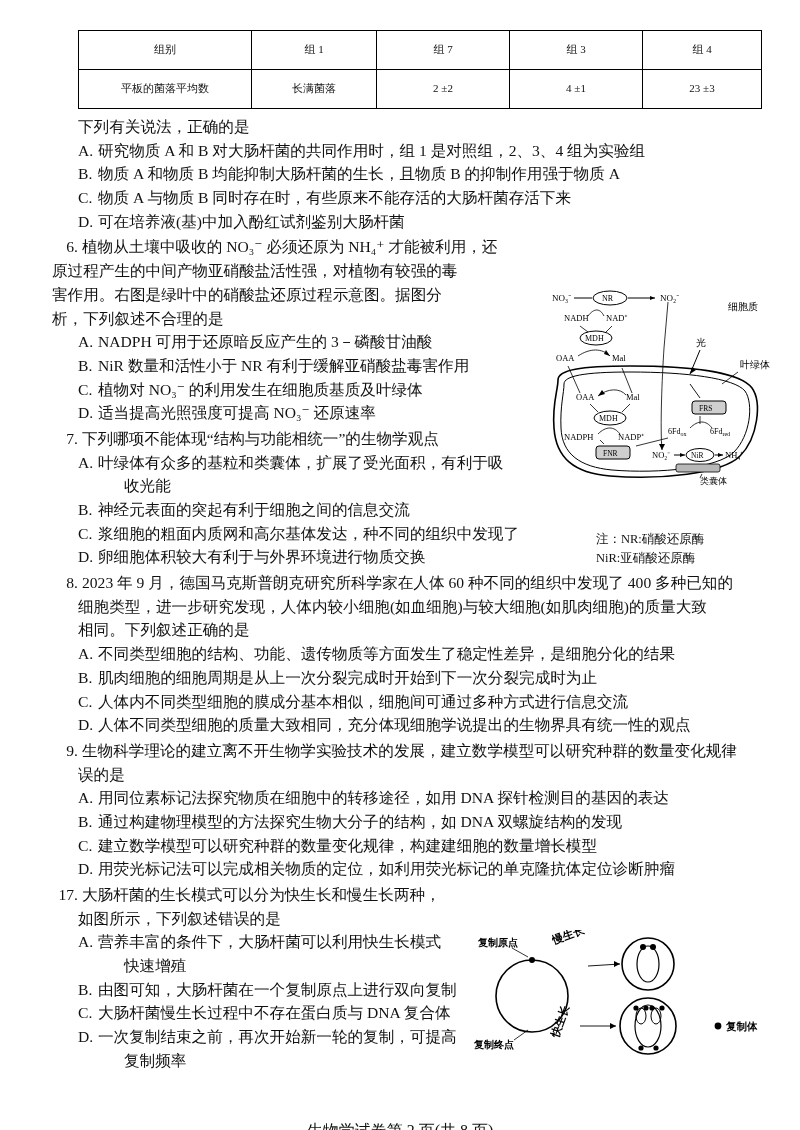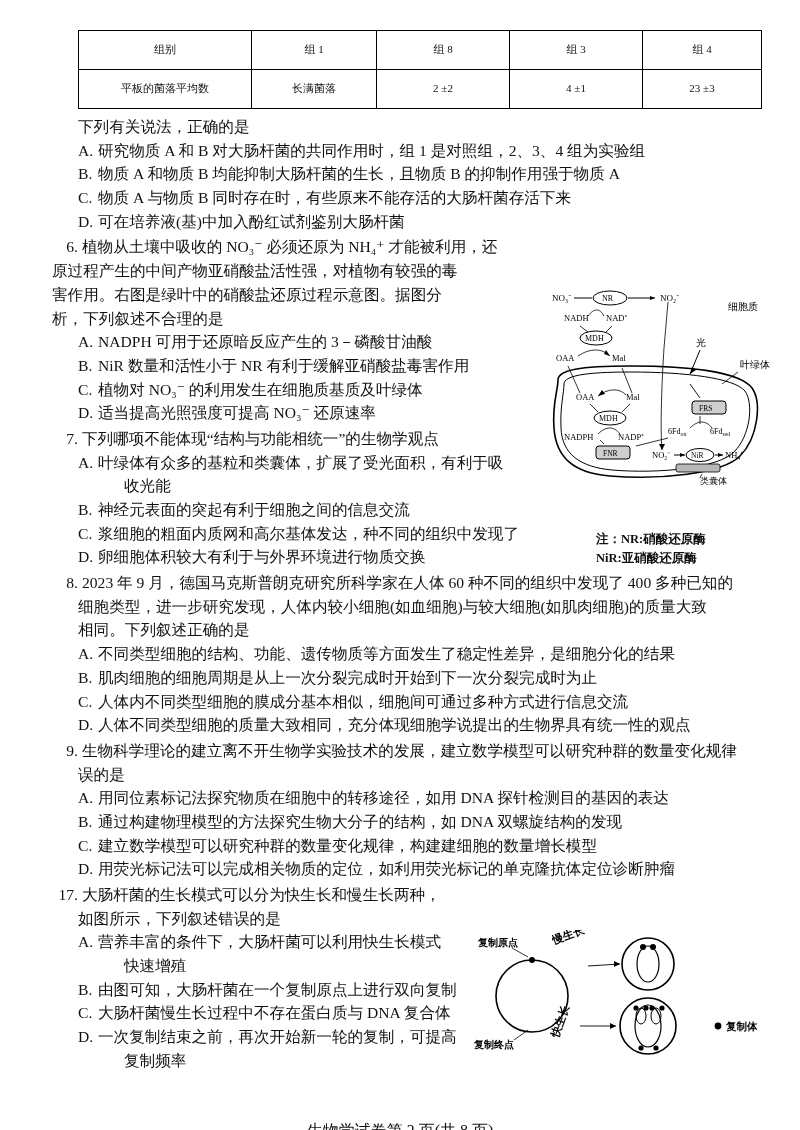--- a/index.html
+++ b/index.html
@@ -91,21 +91,20 @@
     top: 258px;
     width: 250px;
     height: 250px;
   }
   .fig-q6-note {
     position: absolute;
     left: 596px;
     top: 500px;
     font-size: 12.5px;
     line-height: 1.5;
-    font-weight: bold;
   }
 
   
   .fig-q10 {
     position: absolute;
     left: 470px;
     top: 900px;
     width: 320px;
     height: 130px;
     font-weight: bold;
@@ -126,21 +125,21 @@
 <body>
 
 <div class="page">
 
   <div class="tbl-wrap">
     <table class="exp-table">
       <tbody>
           <tr class="r1">
         <td style="width:168px">组别</td>
         <td style="width:120px">组 1</td>
-        <td style="width:128px">组 8</td>
+        <td style="width:128px">组 7</td>
         <td style="width:128px">组 3</td>
         <td>组 4</td>
       </tr>
       <tr class="r3">
         <td>平板的菌落平均数</td>
         <td>长满菌落</td>
         <td>2 ±2</td>
         <td>4 ±1</td>
         <td>23 ±3</td>
       </tr>

